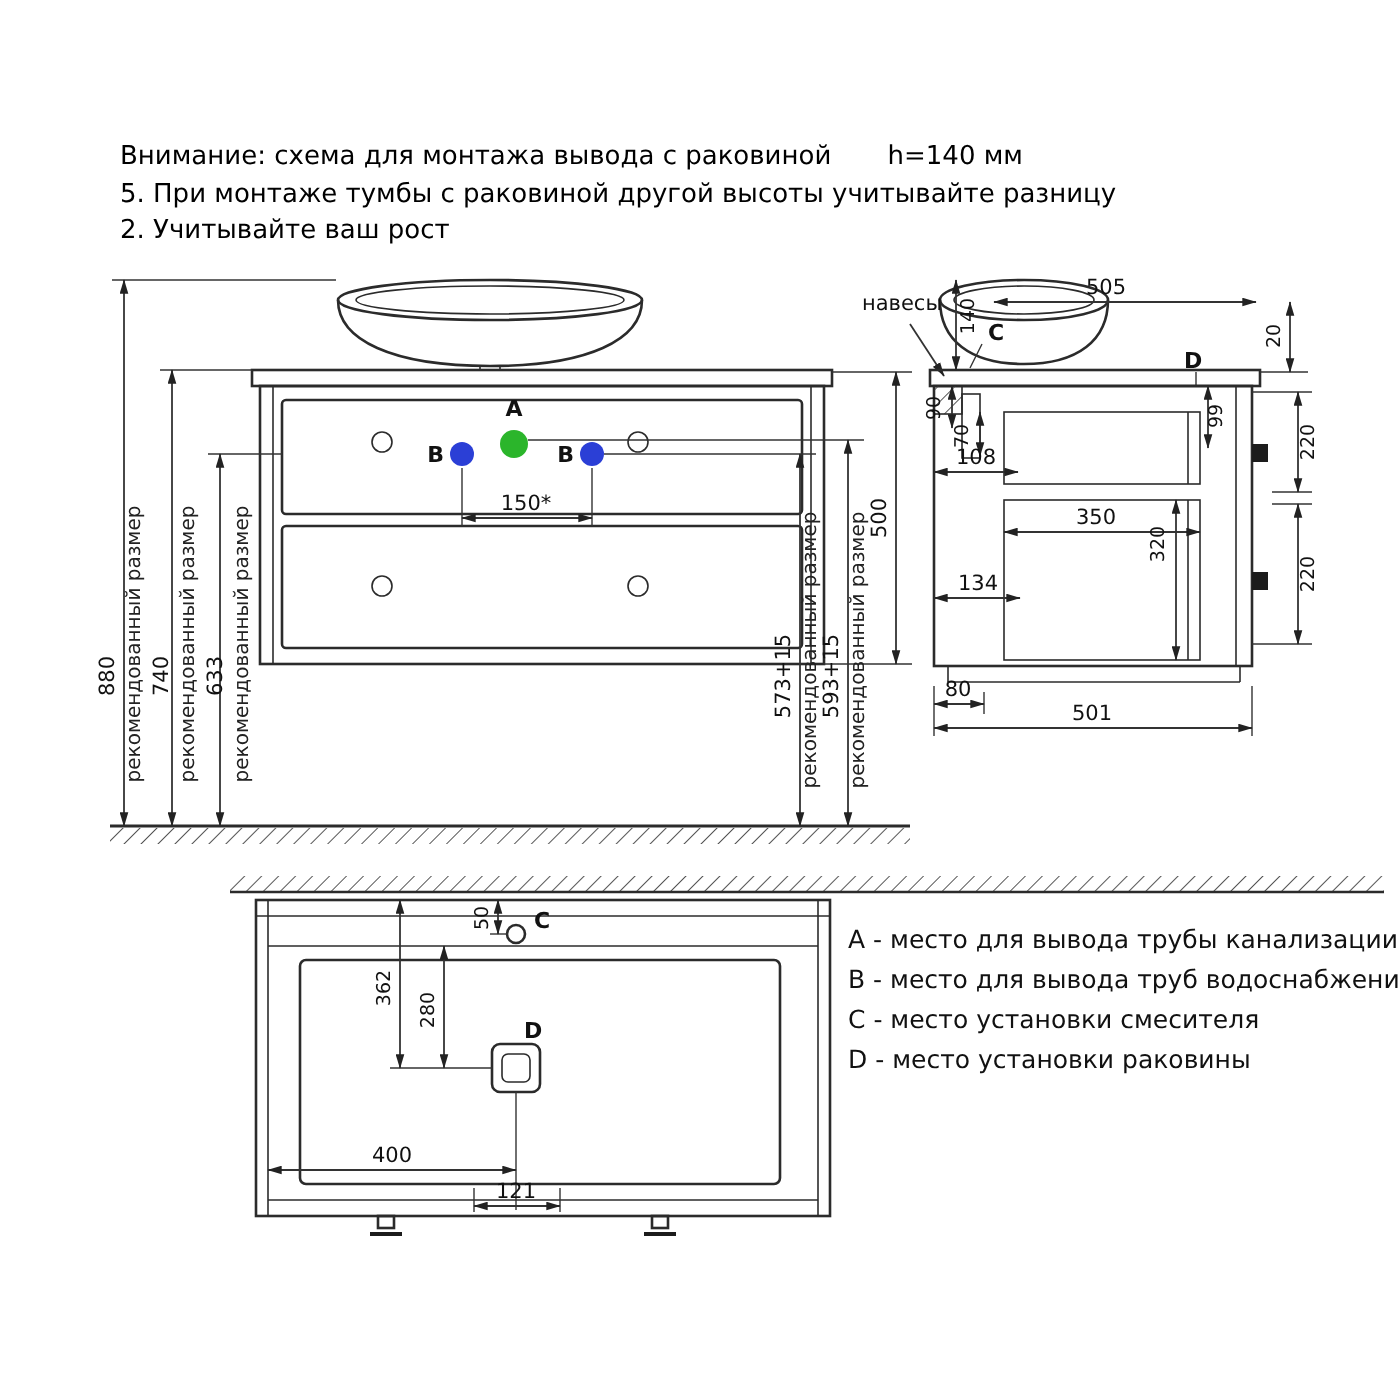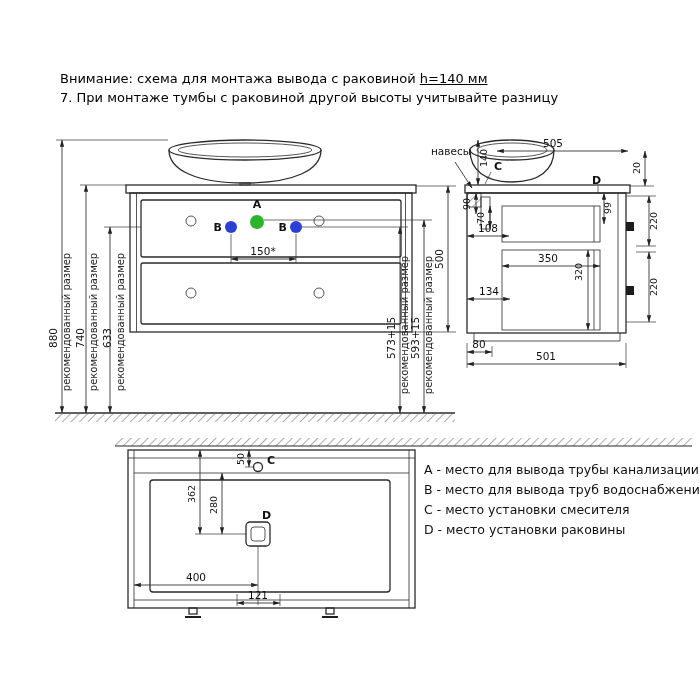--- a/index.html
+++ b/index.html
@@ -1,37 +1,38 @@
 <!DOCTYPE html>
 <html><head>
 <meta charset="utf-8">
 <style>
   html,body{margin:0;padding:0;}
   body{width:700px;height:700px;background:#ffffff;position:relative;overflow:hidden;
        font-family:"DejaVu Sans",sans-serif;}
   .header{position:absolute;left:60px;top:70px;font-size:13px;color:#000;line-height:18.5px;}
-  .u{text-decoration:underline;}
+  .u{margin-left:24px;}
   svg{position:absolute;left:0;top:0;}
   svg text{fill:#111;font-family:"DejaVu Sans",sans-serif;}
   .o{fill:none;stroke:#2b2b2b;stroke-width:1.3;}
   .thin{fill:none;stroke:#2b2b2b;stroke-width:0.8;}
   .d{fill:none;stroke:#333;stroke-width:0.9;}
   .ext{fill:none;stroke:#333;stroke-width:0.7;}
   .num{font-size:10.5px;}
   .numsm{font-size:9.5px;}
   .rec{font-size:10px;fill:#222;}
   .pt{font-size:11px;font-weight:bold;}
   .lg{font-size:12.5px;}
 </style>
 </head>
 <body>
 
 <div class="header">
   <div><span>Внимание: схема для монтажа вывода с раковиной </span><span class="u">h=140 мм</span></div>
-  <div>7. При монтаже тумбы с раковиной другой высоты учитывайте разницу</div>
+  <div>5. При монтаже тумбы с раковиной другой высоты учитывайте разницу</div>
+  <div>2. Учитывайте ваш рост</div>
 </div>
 
 <svg width="700" height="700" viewBox="0 0 700 700">
   <defs>
     <marker id="aE" viewBox="0 0 10 6" refX="9.5" refY="3" markerWidth="8" markerHeight="5" orient="auto">
         <path d="M0,0 L10,3 L0,6 Z" fill="#222"></path>
       </marker>
     <marker id="aS" viewBox="0 0 10 6" refX="0.5" refY="3" markerWidth="8" markerHeight="5" orient="auto">
         <path d="M10,0 L0,3 L10,6 Z" fill="#222"></path>
       </marker>

